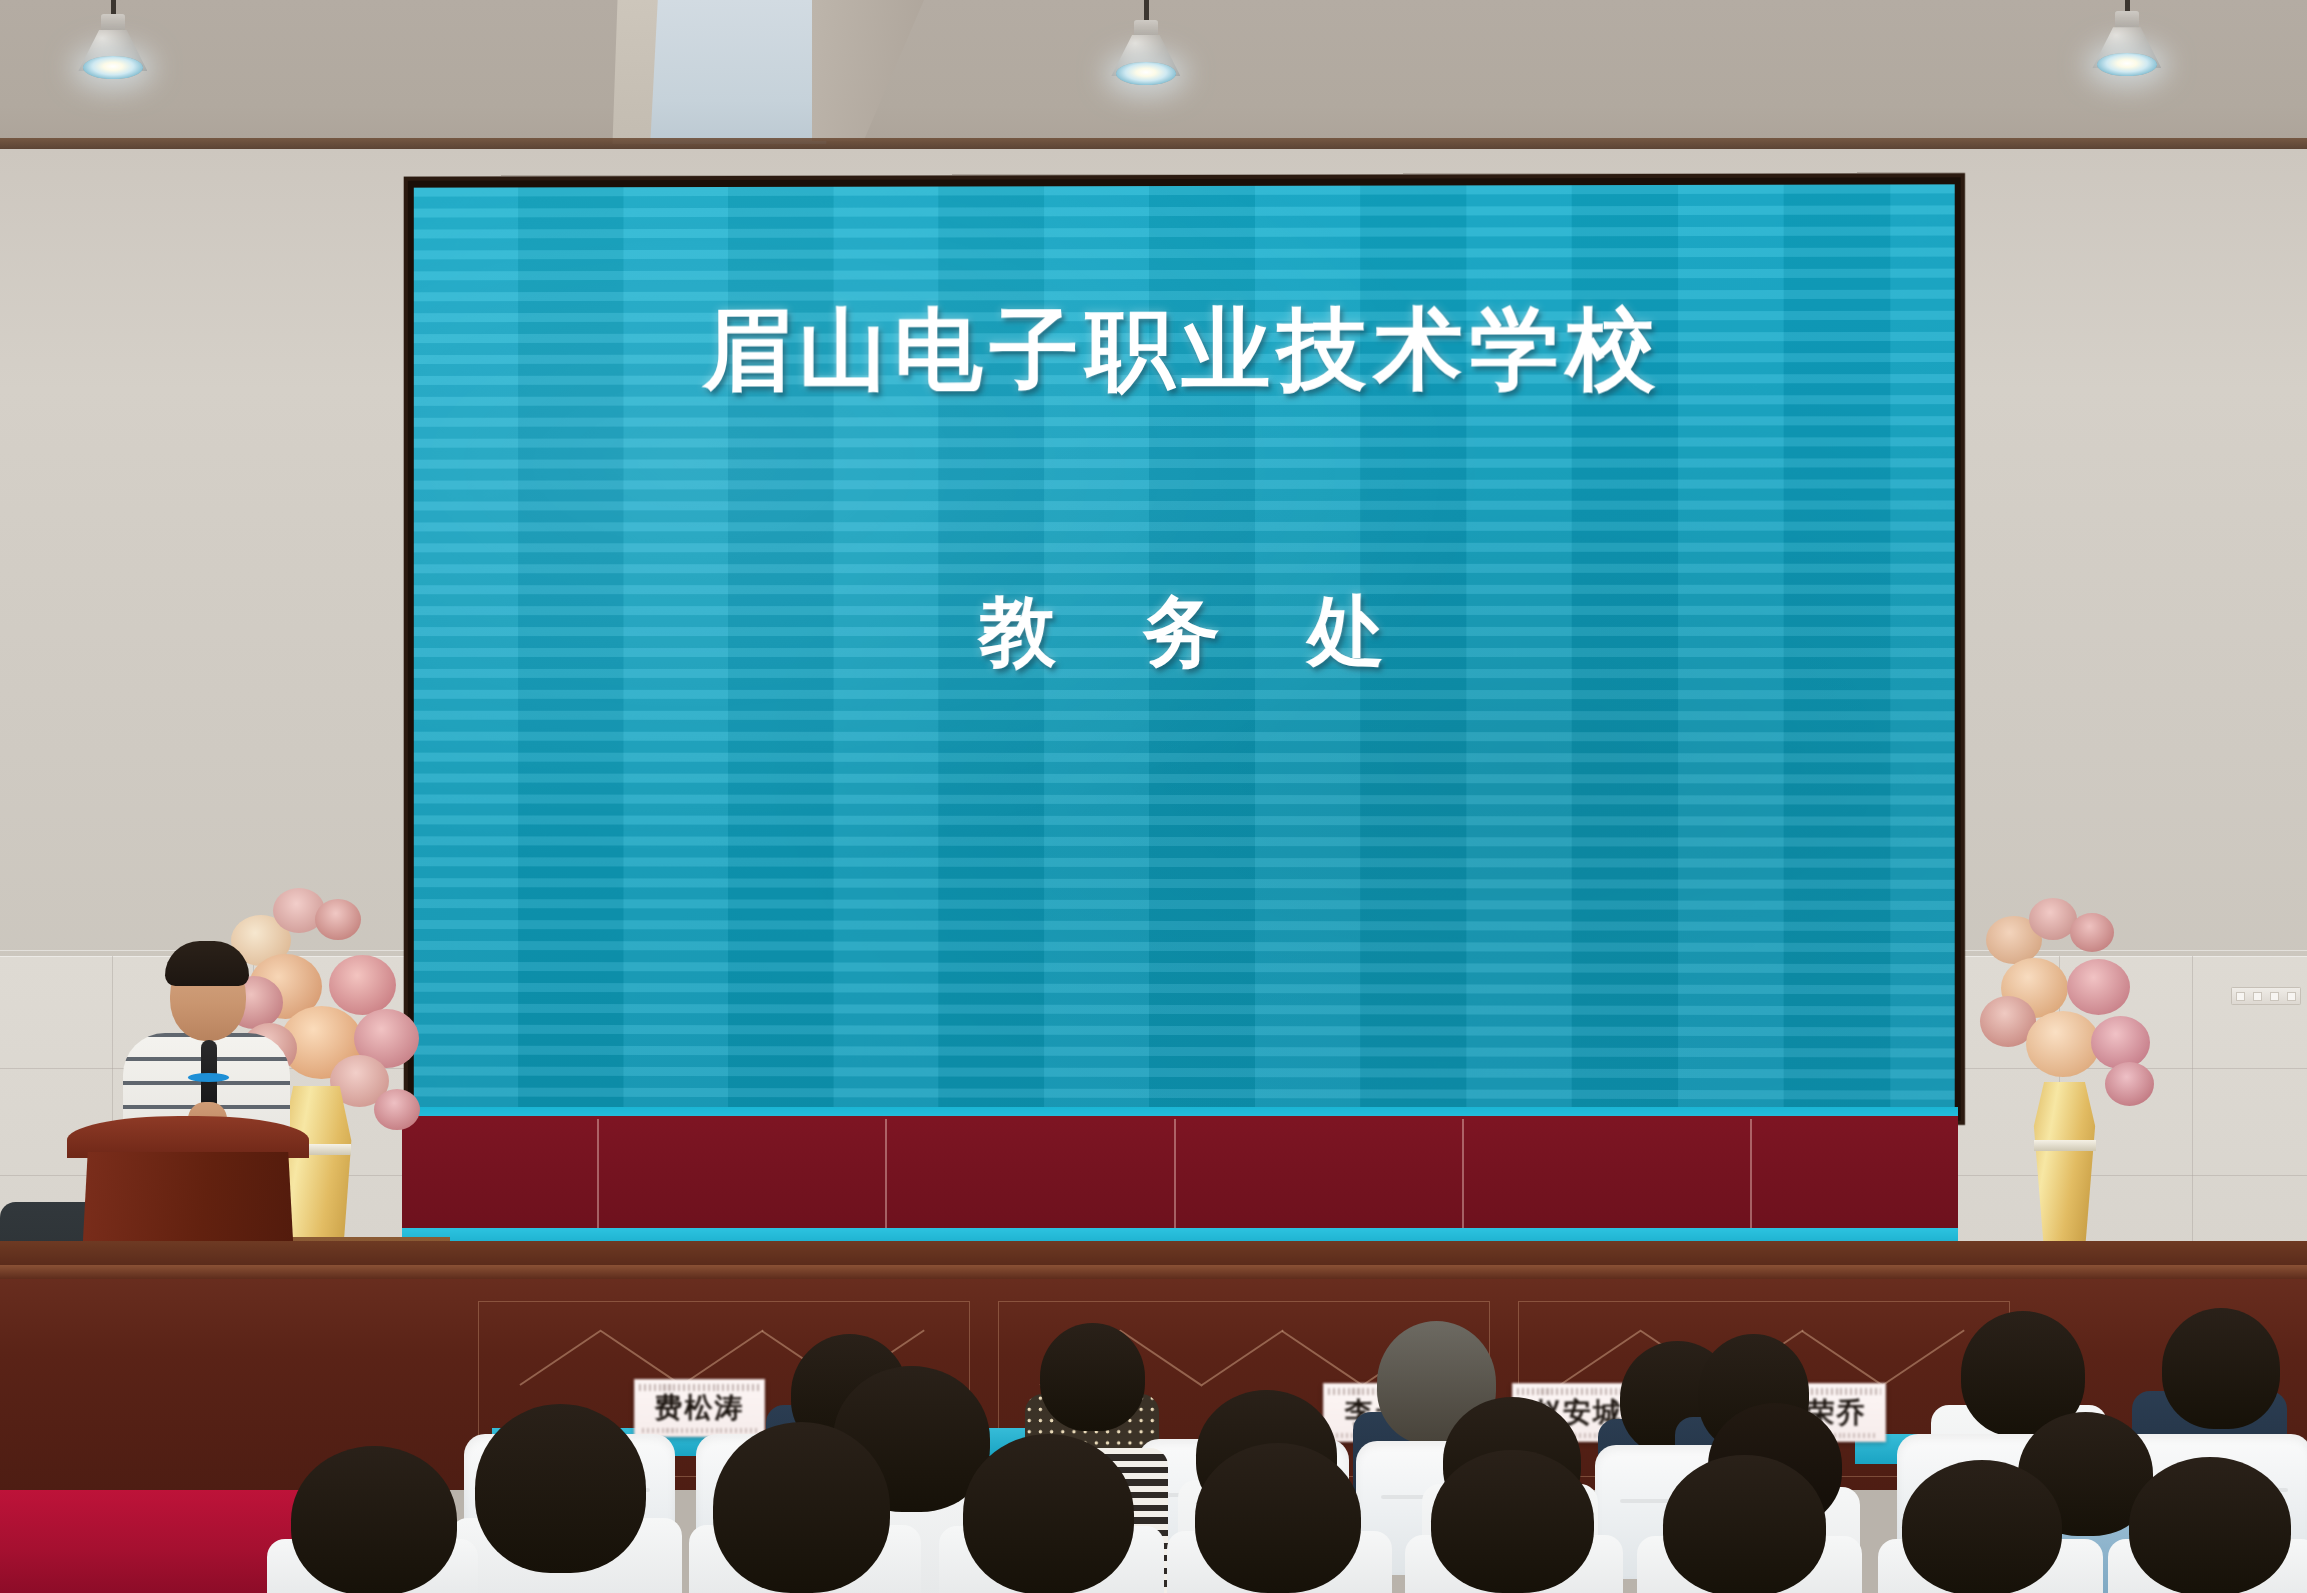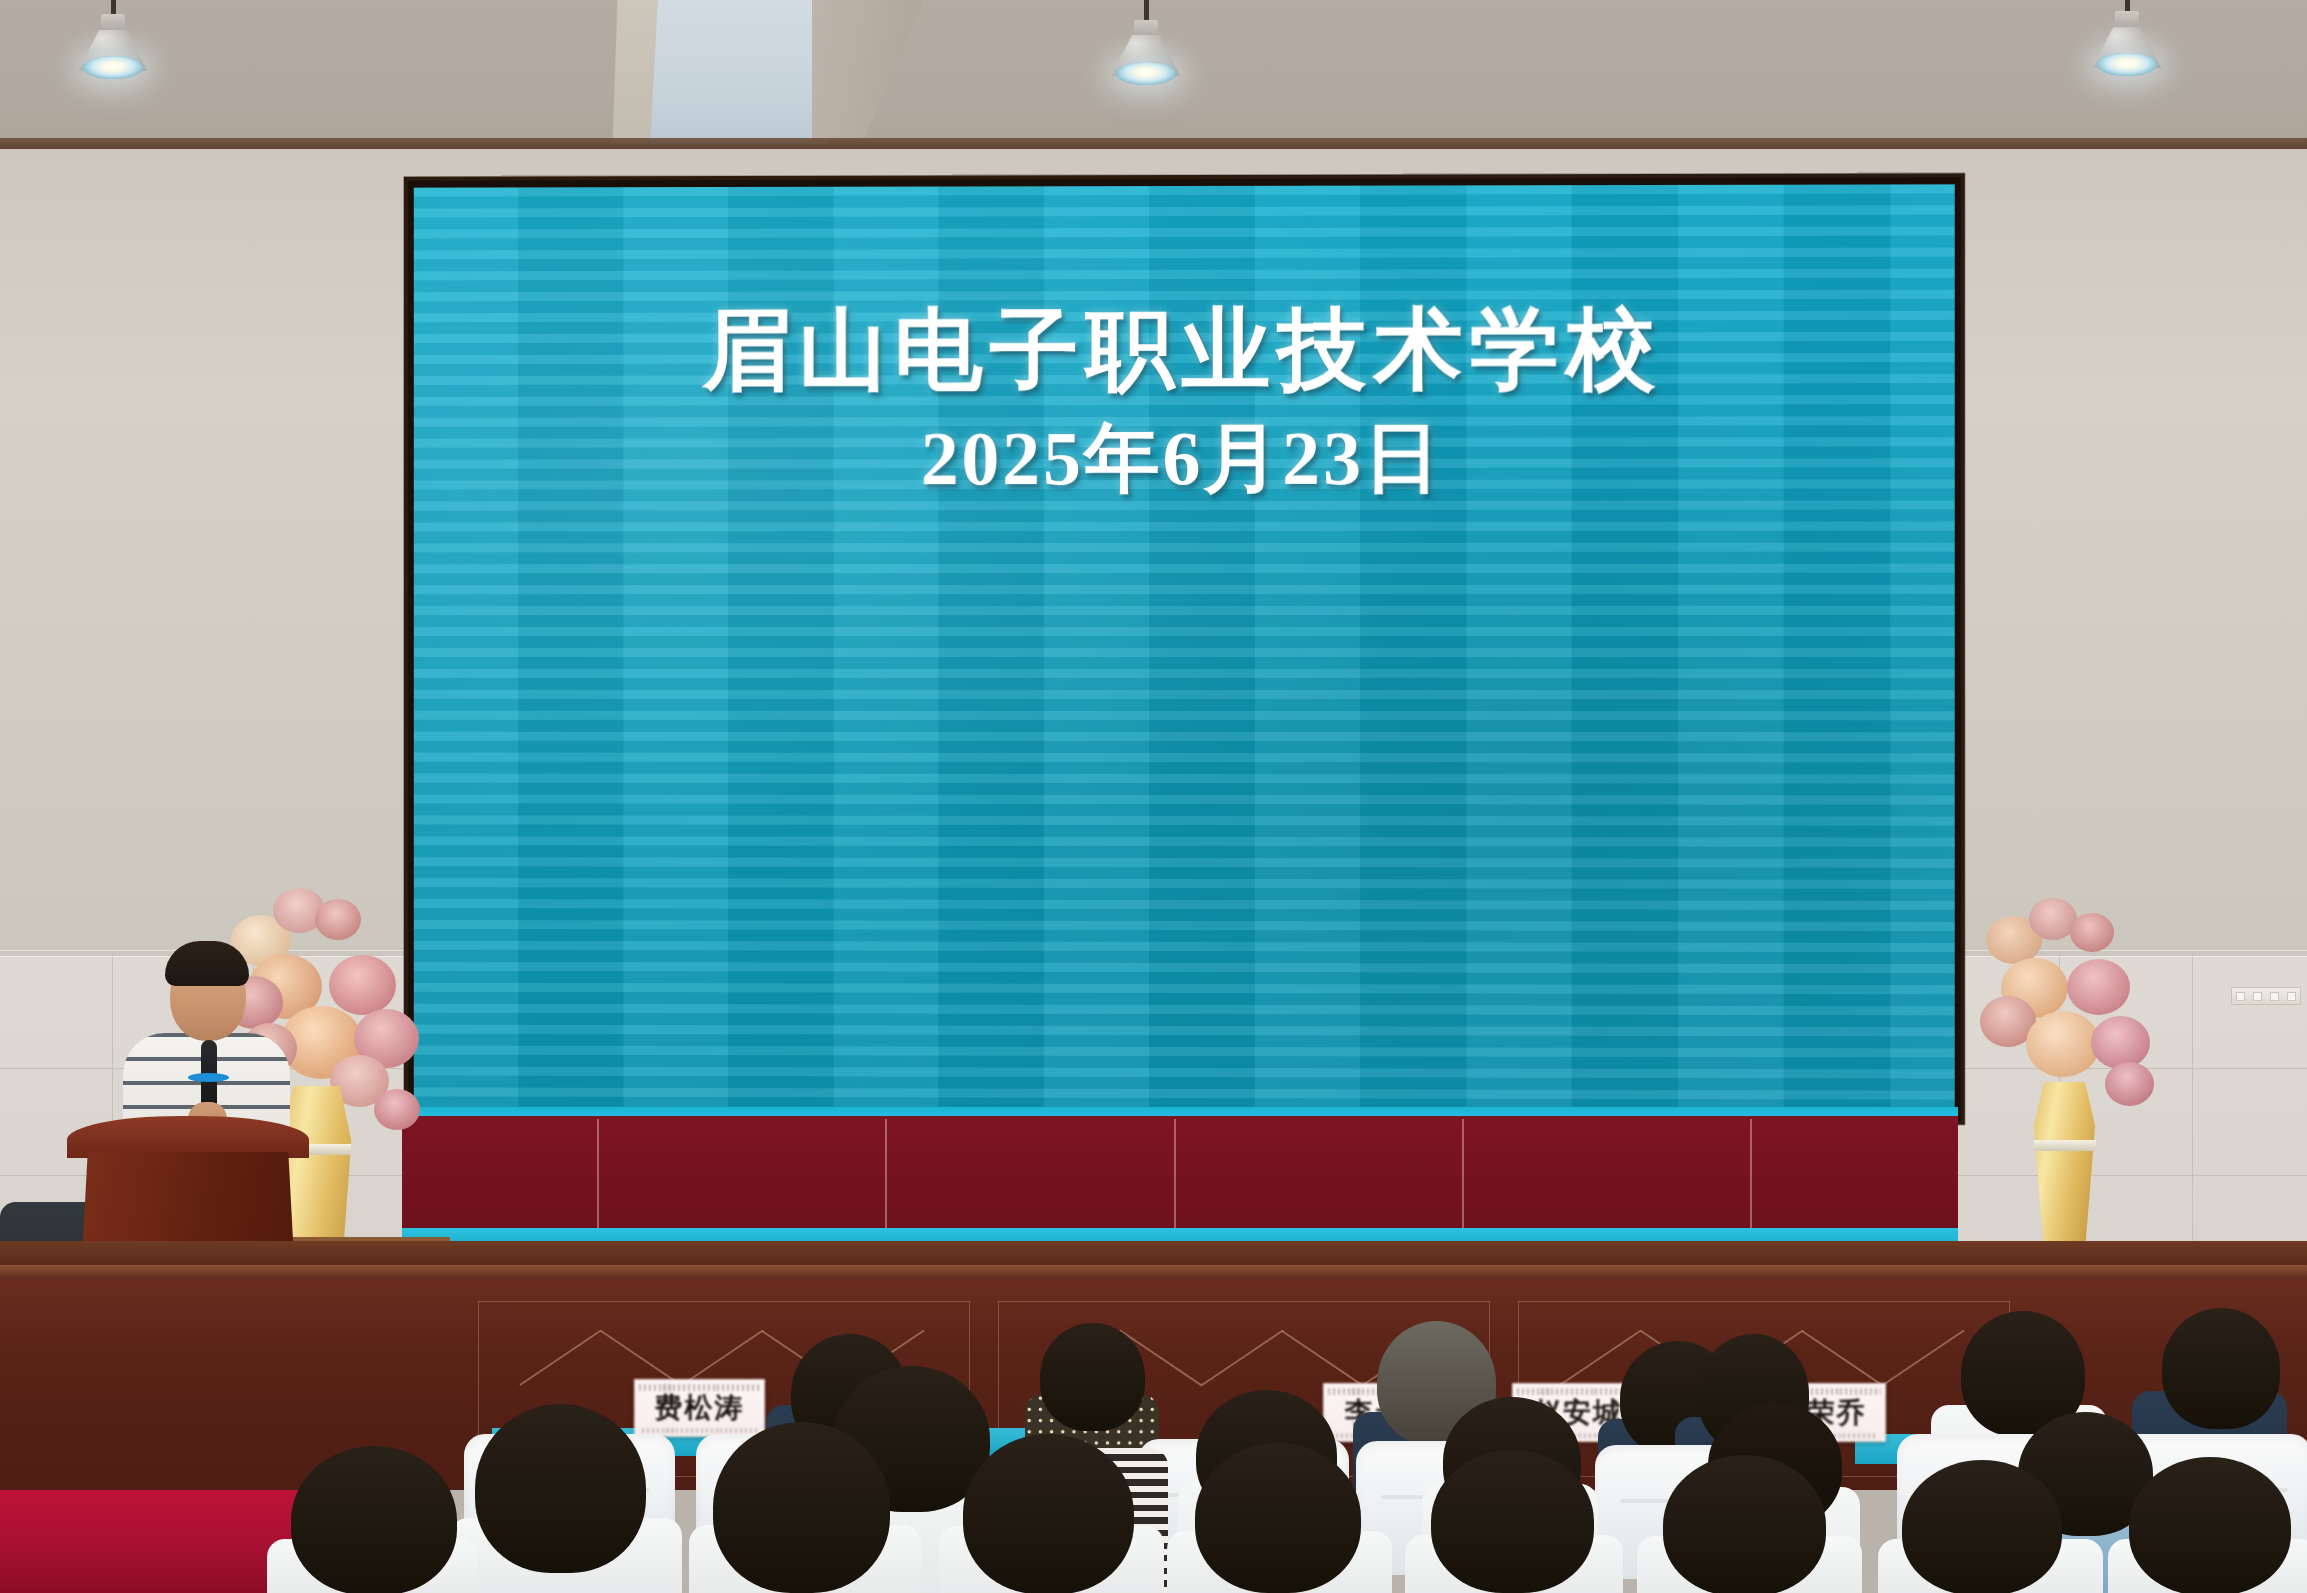--- a/index.html
+++ b/index.html
@@ -328,21 +328,21 @@
     <div class="cap" style="top:21px;"></div>
     <div class="shade" style="top:37px;"></div>
     <div class="bulb" style="top:63px;"></div>
   </div>
 
   <div class="screen-frame">
     <div class="screen">
       <div class="screen-noise"></div>
       <div class="screen-text">
         <div class="line1">眉山电子职业技术学校</div>
-        <div class="line4">2025年6月23日</div>
+        <div class="line3">教 务 处</div>
       </div>
     </div>
   </div>
 
   <div class="cyan-strip-top"></div>
   <div class="maroon-band">
     <div class="seam" style="left:195px"></div>
     <div class="seam" style="left:483px"></div>
     <div class="seam" style="left:772px"></div>
     <div class="seam" style="left:1060px"></div>

